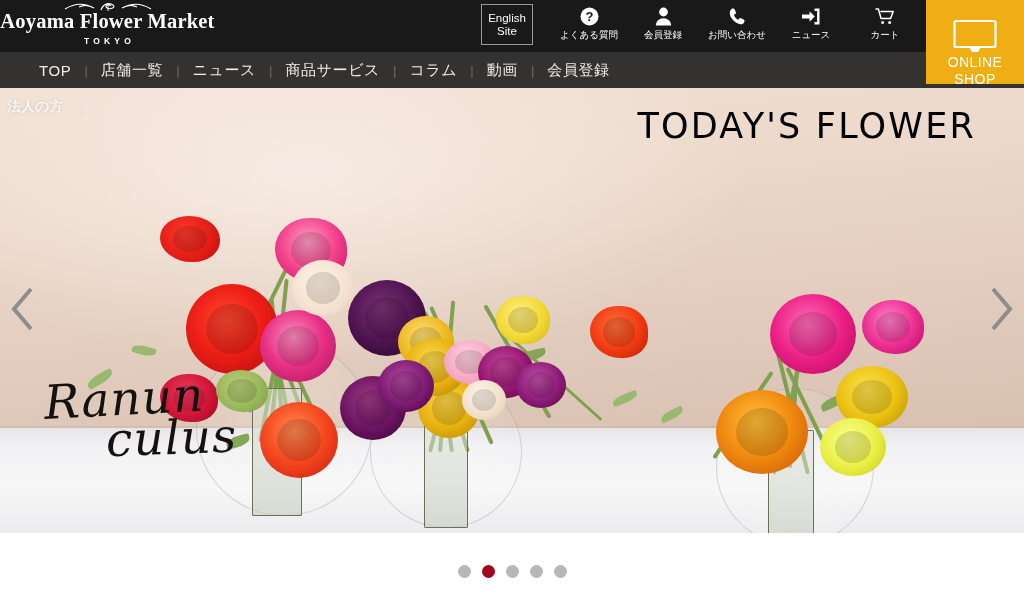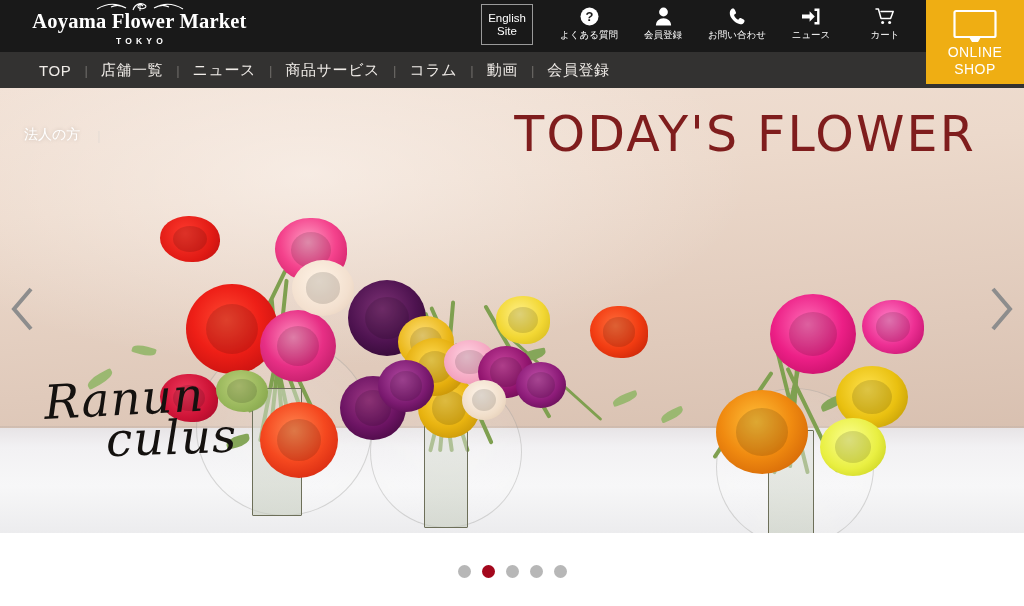--- a/index.html
+++ b/index.html
@@ -11,21 +11,21 @@
   }
   #page { position: relative; width: 1024px; height: 606px; background:#fff; }
 
   
   .header {
     position: absolute; top:0; left:0; width:1024px; height:52px;
     background:#191919; z-index:30;
   }
   .logo-block {
     position:absolute; left:0; top:0; width:215px; height:52px;
-    color:#fff; text-align:center;margin-left:32px;
+    color:#fff; text-align:center;
   }
   .logo-flourish {
     position:absolute; left:0; top:1px; width:215px; height:13px;
     display:flex; align-items:center; justify-content:center;
   }
   .logo-name {
     position:absolute; left:0; top:10px; width:215px;
     font-family:"Liberation Serif", "DejaVu Serif", serif;
     font-size:20.5px; font-weight:700; letter-spacing:.2px;
     color:#ffffff; white-space:nowrap;
@@ -54,21 +54,21 @@
     text-decoration:none;
   }
   .util-ico { height:21px; display:flex; align-items:center; justify-content:center; }
   .util-ico svg { display:block; }
   .util-label { font-size:9.5px; line-height:11px; margin-top:2px; white-space:nowrap; }
 
   .online-shop {
     position:absolute; left:926px; top:0; width:98px; height:84px;
     background:#efae13; color:#fff; cursor:pointer; z-index:31;
     display:flex; flex-direction:column; align-items:center; justify-content:flex-start;
-    padding-top:9px;
+    padding-top:19px;
   }
   .online-shop .os-ico { height:34px; display:flex; align-items:center; justify-content:center; }
   .online-shop .os-l1, .online-shop .os-l2 {
     font-size:14px; line-height:17px; letter-spacing:.4px; font-weight:400;
   }
   .online-shop .os-l1 { margin-top:1px; }
 
   
   .mainnav {
     position:absolute; top:52px; left:0; width:1024px; height:36px;
@@ -98,29 +98,29 @@
   .hero-table {
     position:absolute; left:0; top:340px; width:1024px; height:105px;
     background:linear-gradient(180deg,#e7e4e6 0%, #f2f1f3 18%, #f7f7f8 55%, #ececee 100%);
   }
   .hero-table-edge {
     position:absolute; left:0; top:338px; width:1024px; height:9px;
     background:linear-gradient(180deg, rgba(196,180,170,.55), rgba(240,236,236,0));
   }
 
   .corp-nav {
-    position:absolute; left:21px; top:0px; height:28px; z-index:12;
-    display:flex; align-items:center;margin-top:33px;
+    position:absolute; left:4px; top:0px; height:28px; z-index:12;
+    display:flex; align-items:flex-end;
   }
   .corp-link { color:#fff; font-size:14px; padding:0 3px; cursor:pointer; text-shadow:0 0 4px rgba(0,0,0,.2); }
   .corp-sep { color:#e6ddd6; font-size:13px; margin-left:14px; }
 
   .hero-title {
     position:absolute; right:48px; top:18px; z-index:14;
-    color:#7f1d1d; font-size:49px; letter-spacing:2.2px; font-weight:400;
+    color:#000000; font-size:35px; letter-spacing:2.2px; font-weight:400;
     font-family:"DejaVu Sans","Liberation Sans",sans-serif; white-space:nowrap;
   }
   .hero-sub {
     position:absolute; right:50px; top:84px; z-index:14;
     color:#1e1815; font-size:15px; letter-spacing:1.1px; white-space:nowrap;
   }
   .hero-script {
     position:absolute; left:44px; top:290px; z-index:15;
     font-family:"DejaVu Serif","Liberation Serif",serif;
     font-style:italic; color:#14110f; line-height:.86;

